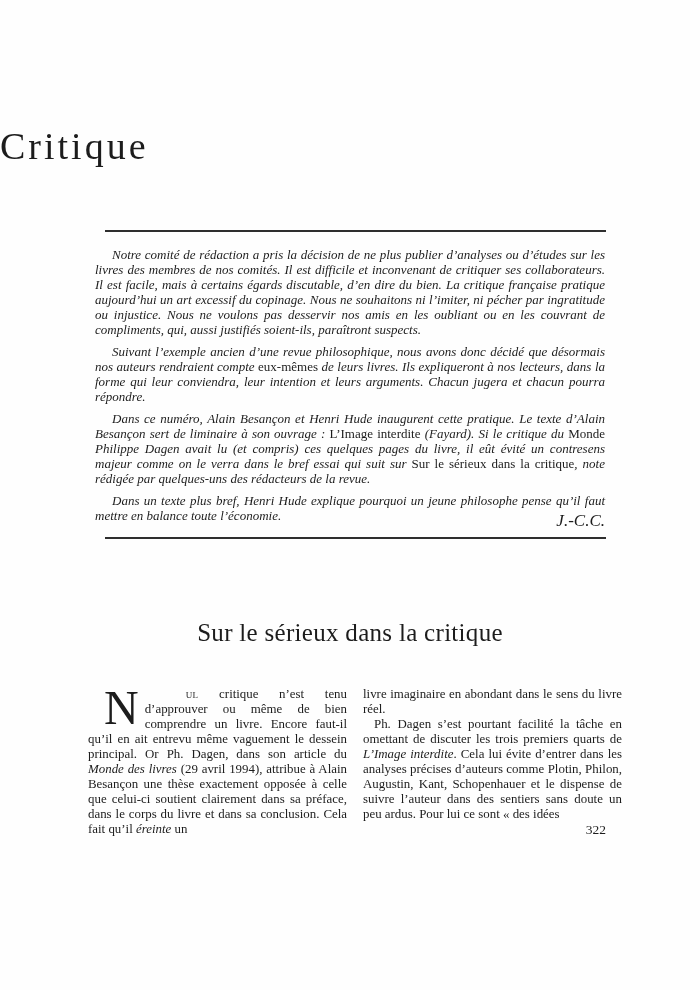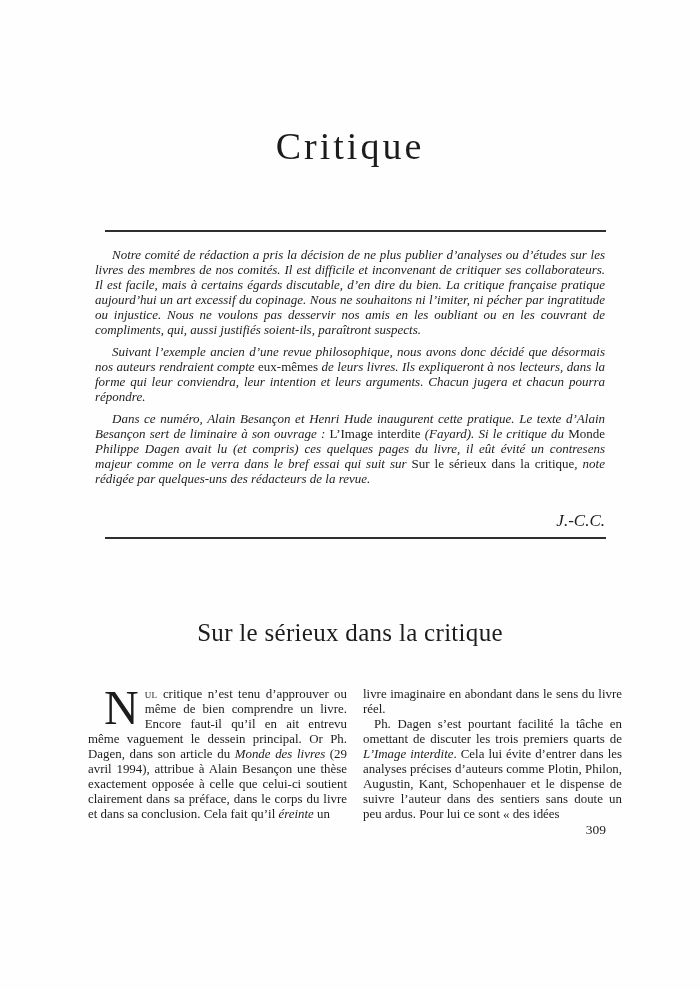--- a/index.html
+++ b/index.html
@@ -6,35 +6,35 @@
   .page{
     position:relative;
     width:700px;height:990px;
     background:#fefefe;
     font-family:"Liberation Serif", serif;
     color:#1c1c1c;
     overflow:hidden;
   }
   .title{
     position:absolute;top:127px;left:0;width:700px;margin:0;
-    text-align:center;font-size:38px;font-weight:400;
+    font-size:38px;font-weight:400;
     letter-spacing:3px;line-height:38px;
   }
   .rule{position:absolute;left:105px;width:501px;height:2px;background:#2e2e2e;}
   .rule-top{top:230px;}
   .rule-bottom{top:537px;}
   .editorial{
     position:absolute;top:240px;left:88px;width:524px;
     font-size:13px;line-height:15px;text-align:justify;
     font-style:italic;
   }
   .editorial p{margin:7px;text-indent:17px;}
   .seg-i{font-style:italic;}
   .seg-r{font-style:normal;}
-  .seg-sc{font-style:normal;font-variant:small-caps;letter-spacing:0.4px;}
+  .seg-sc{font-style:normal;font-variant:small-caps;letter-spacing:0.4px;margin-left:41px;}
   .seg-dc{
     float:left;font-style:normal;
     font-size:48px;line-height:40px;height:42px;
     margin:1px 6px 0 16px;
   }
   .signature{
     position:absolute;top:511px;left:88px;width:517px;
     text-align:right;font-size:17px;font-style:italic;
   }
   .article-title{
@@ -61,33 +61,34 @@
 <div class="page">
 
   <h1 class="title">Critique</h1>
 
   <div class="rule rule-top"></div>
 
   <section class="editorial" lang="fr">
     <p><span class="seg-i">Notre comité de rédaction a pris la décision de ne plus publier d’analyses ou d’études sur les livres des membres de nos comités. Il est difficile et inconvenant de critiquer ses collaborateurs. Il est facile, mais à certains égards discutable, d’en dire du bien. La critique française pratique aujourd’hui un art excessif du copinage. Nous ne souhaitons ni l’imiter, ni pécher par ingratitude ou injustice. Nous ne voulons pas desservir nos amis en les oubliant ou en les couvrant de compliments, qui, aussi justifiés soient-ils, paraîtront suspects.</span></p>
     <p><span class="seg-i">Suivant l’exemple ancien d’une revue philosophique, nous avons donc décidé que désormais nos auteurs rendraient compte </span><span class="seg-r">eux-mêmes</span><span class="seg-i"> de leurs livres. Ils expliqueront à nos lecteurs, dans la forme qui leur conviendra, leur intention et leurs arguments. Chacun jugera et chacun pourra répondre.</span></p>
     <p><span class="seg-i">Dans ce numéro, Alain Besançon et Henri Hude inaugurent cette pratique. Le texte d’Alain Besançon sert de liminaire à son ouvrage : </span><span class="seg-r">L’Image interdite</span><span class="seg-i"> (Fayard). Si le critique du </span><span class="seg-r">Monde</span><span class="seg-i"> Philippe Dagen avait lu (et compris) ces quelques pages du livre, il eût évité un contresens majeur comme on le verra dans le bref essai qui suit sur </span><span class="seg-r">Sur le sérieux dans la critique</span><span class="seg-i">, note rédigée par quelques-uns des rédacteurs de la revue.</span></p>
+    <p><span class="seg-i">Dans un texte plus bref, Henri Hude explique pourquoi un jeune philosophe pense qu’il faut mettre en balance toute l’économie.</span></p>
   </section>
 
   <div class="signature">J.-C.C.</div>
 
   <div class="rule rule-bottom"></div>
 
   <h2 class="article-title">Sur le sérieux dans la critique</h2>
 
   <section class="columns" lang="fr">
     <div class="col">
       <p><span class="seg-dc">N</span><span class="seg-sc">ul</span><span class="seg-r"> critique n’est tenu d’approuver ou même de bien comprendre un livre. Encore faut-il qu’il en ait entrevu même vaguement le dessein principal. Or Ph. Dagen, dans son article du </span><span class="seg-i">Monde des livres</span><span class="seg-r"> (29 avril 1994), attribue à Alain Besançon une thèse exactement opposée à celle que celui-ci soutient clairement dans sa préface, dans le corps du livre et dans sa conclusion. Cela fait qu’il </span><span class="seg-i">éreinte</span><span class="seg-r"> un</span></p>
     </div>
     <div class="col">
       <p><span class="seg-r">livre imaginaire en abondant dans le sens du livre réel.</span></p>
       <p class="indent"><span class="seg-r">Ph. Dagen s’est pourtant facilité la tâche en omettant de discuter les trois premiers quarts de </span><span class="seg-i">L’Image interdite</span><span class="seg-r">. Cela lui évite d’entrer dans les analyses précises d’auteurs comme Plotin, Philon, Augustin, Kant, Schopenhauer et le dispense de suivre l’auteur dans des sentiers sans doute un peu ardus. Pour lui ce sont « des idées</span></p>
     </div>
   </section>
 
-  <div class="page-number">309</div>
+  <div class="page-number">322</div>
 
 </div>
 
 </body></html>

